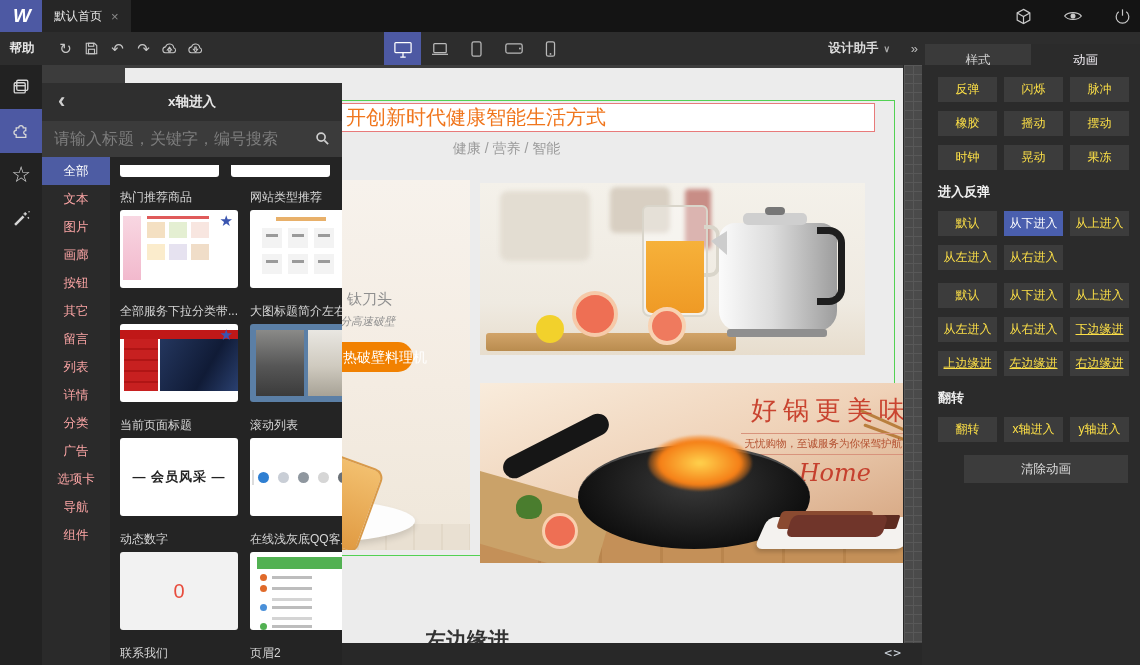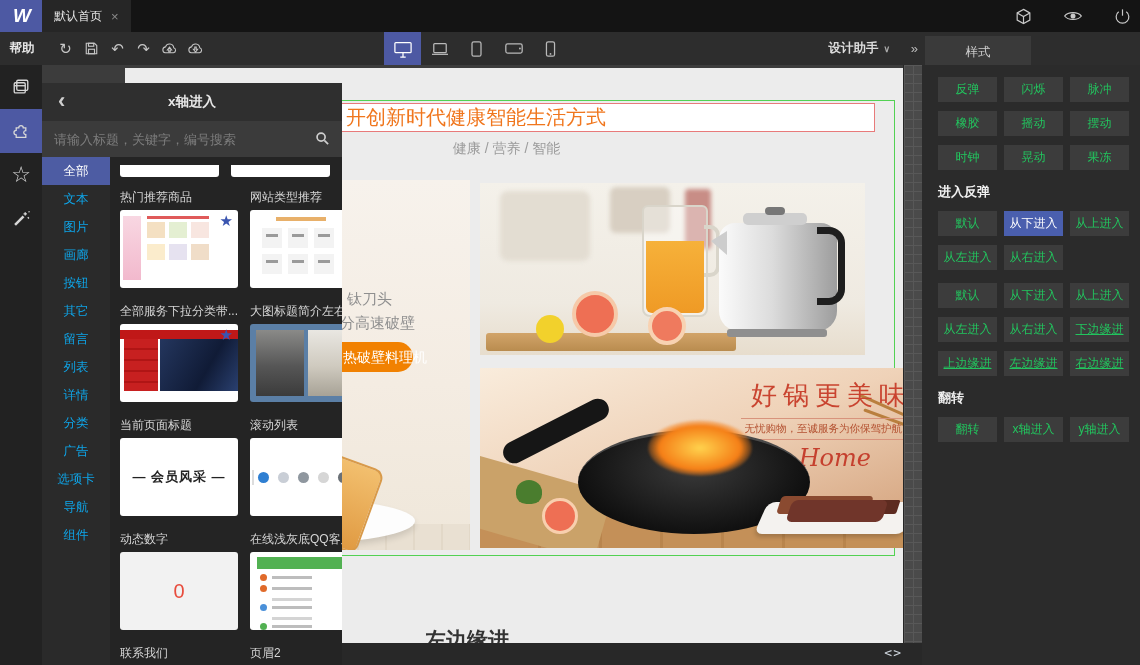--- a/index.html
+++ b/index.html
@@ -29,21 +29,21 @@
   #file-icons svg { stroke:#c6c6c6; fill:none; stroke-width:1.5; }
   #device-icons { position:absolute; left:384px; top:0; height:33px; display:flex; }
   .dev { width:37px; height:33px; display:flex; align-items:center; justify-content:center; color:#b9b9b9; }
   .dev svg { stroke:currentColor; fill:none; stroke-width:1.4; }
   .dev.active { background:#4d59a3; color:#fff; }
   #design-assistant { position:absolute; right:250px; top:0; height:33px; display:flex; align-items:center;
     gap:5px; color:#dcdcdc; font-size:12.5px; font-weight:bold; }
   #design-assistant .chev { font-size:9px; color:#aaa; }
   #collapse-arrows { position:absolute; right:222px; top:0; height:33px; display:flex; align-items:center;
     color:#bbb; font-size:13px; }
-  .panel-tab { position:absolute; top:4px; height:33px; display:flex; align-items:center; justify-content:center;
+  .panel-tab { position:absolute; top:12px; height:33px; display:flex; align-items:center; justify-content:center;
     font-size:12.5px; color:#cfcfcf; }
   #tab-style { left:925px; width:106px; background:#3a3a3a; }
   #tab-animation { left:1031px; width:109px; background:#2b2b2b; color:#f2eef4; }
 
   
   #sidebar { position:absolute; left:0; top:65px; width:42px; height:600px; background:#222; }
   .side-item { width:42px; height:44px; display:flex; align-items:center; justify-content:center; color:#d8d8d8; }
   .side-item svg { stroke:#d8d8d8; fill:none; stroke-width:1.6; }
   .side-item.active { background:#4d59a3; }
   .side-item .star-glyph { font-size:22px; line-height:1; }
@@ -59,21 +59,21 @@
     color:#f0761d; font-size:20px; white-space:nowrap; }
   #page-subtitle { position:absolute; left:13px; top:72px; width:737px; text-align:center;
     color:#9c9c9c; font-size:14px; }
 
   
   #banner-left { position:absolute; left:10px; top:112px; width:335px; height:370px; overflow:hidden;
     background:linear-gradient(180deg,#f7f2ec 0%,#f4ece2 55%,#efe7da 100%); }
   #bl-headline { position:absolute; left:208px; top:58px; font-size:30px; font-weight:bold;
     color:#3d3d3d; letter-spacing:2px; white-space:nowrap; }
   #bl-line1 { position:absolute; left:212px; top:110px; font-size:15px; color:#8f8f8f; white-space:nowrap; }
-  #bl-line2 { position:absolute; left:205px; top:134px; font-size:15px; color:#8f8f8f; white-space:nowrap; }
+  #bl-line2 { position:absolute; left:205px; top:134px; font-size:11px; color:#8f8f8f; white-space:nowrap;font-style:italic; }
   #bl-button { position:absolute; left:60px; top:162px; width:218px; height:30px; background:#f18101;
     border-radius:0 15px 15px 0; color:#fff; font-size:14px; line-height:30px; padding-left:148px;
     white-space:nowrap; }
   .toast { position:absolute; border-radius:10px; border:2px solid #d89a4a;
     background:linear-gradient(180deg,#f6cd84,#eaab54); }
   #toast-1 { left:40px; top:238px; width:160px; height:88px; transform:rotate(16deg); }
   #toast-2 { left:80px; top:262px; width:160px; height:88px; transform:rotate(20deg);
     background:linear-gradient(180deg,#f2bf6e,#e09a42); }
   #toast-plate { position:absolute; left:30px; top:318px; width:250px; height:46px; background:#fdfdfd;
     border-radius:50%; box-shadow:0 4px 6px rgba(0,0,0,.12); }
@@ -112,21 +112,21 @@
   #kettle .knob { position:absolute; left:46px; top:2px; width:20px; height:8px; background:#777;
     border-radius:4px; }
   #kettle .handle { position:absolute; right:-8px; top:22px; width:28px; height:78px;
     border:7px solid #1e1e1e; border-left:none; border-radius:0 16px 16px 0; }
   #kettle .base { position:absolute; left:8px; bottom:0; width:100px; height:8px; background:#8f8f8f;
     border-radius:3px; }
   #kettle .spout { position:absolute; left:-8px; top:26px; width:0; height:0;
     border-top:10px solid transparent; border-bottom:14px solid transparent; border-right:16px solid #cdcdcd; }
 
   
-  #banner-wok { position:absolute; left:355px; top:300px; width:457px; height:180px; overflow:hidden;
+  #banner-wok { position:absolute; left:355px; top:315px; width:457px; height:180px; overflow:hidden;
     background:linear-gradient(160deg,#f9ecdc 0%,#efd2b8 45%,#cf9a72 100%);text-decoration:underline; }
   #wok-title { position:absolute; right:26px; top:10px; font-size:26px; color:#c94430;
     letter-spacing:6px; white-space:nowrap; }
   #wok-tagline { position:absolute; right:28px; top:50px; font-size:10.5px; color:#b35030;
     border-top:1px solid #d8937c; border-bottom:1px solid #d8937c; padding:3px 4px; white-space:nowrap; }
   #wok-script { position:absolute; right:66px; top:76px; font-family:"DejaVu Serif", serif;
     font-style:italic; font-size:24px; color:#c5402e; white-space:nowrap; }
   #wok-table { position:absolute; left:0; bottom:0; width:100%; height:34px;
     background:repeating-linear-gradient(90deg,#c49058 0 58px,#b9854d 58px 61px); }
   #wok-board { position:absolute; left:-24px; bottom:6px; width:150px; height:70px; background:#caa269;
@@ -164,26 +164,26 @@
     font-family:"DejaVu Sans Mono", monospace; letter-spacing:1px; }
 
   
   #plugin-panel { position:absolute; left:42px; top:83px; width:300px; height:582px; background:#262626;
     z-index:5; display:flex; flex-direction:column; }
   #panel-header { height:38px; background:#2f2f2f; position:relative; display:flex; align-items:center;
     justify-content:center; color:#e8e8e8; font-size:13.5px; font-weight:bold; flex:none; }
   #panel-back { position:absolute; left:16px; top:4px; color:#cfcfcf; font-size:22px; line-height:28px; }
   #panel-search { height:36px; background:#3b3b3b; position:relative; flex:none; }
   #panel-search input { width:100%; height:36px; background:transparent; border:none; outline:none;
-    color:#ddd; font-size:13px; padding:0 36px 0 12px; font-family:inherit; }
+    color:#ddd; font-size:16px; padding:0 36px 0 12px; font-family:inherit; }
   #panel-search input::placeholder { color:#7d7d7d; }
   #search-icon { position:absolute; right:12px; top:10px; }
   #panel-body { flex:1; display:flex; overflow:hidden; }
   #category-list { width:68px; background:#2a2a2a; flex:none; }
-  .cat { height:28px; display:flex; align-items:center; justify-content:center; color:#0ea5e9;
+  .cat { height:28px; display:flex; align-items:center; justify-content:center; color:#fca5a5;
     font-size:12.5px; }
   .cat.active { background:#4d5ca3; color:#fff; }
   #card-area { flex:1; background:#242424; padding:8px 12px 0 10px; overflow:hidden; }
   #card-stubs { display:grid; grid-template-columns:1fr 1fr; column-gap:12px; margin-bottom:10px; }
   #card-stubs .stub { height:12px; background:#fff; border-radius:0 0 3px 3px; }
   #card-grid { display:grid; grid-template-columns:1fr 1fr; column-gap:12px; }
   .plugin-item { margin-bottom:13px; }
   .plugin-label { height:20px; line-height:20px; color:#d6d6d6; font-size:12px; white-space:nowrap;
     overflow:hidden; text-overflow:ellipsis; margin-bottom:3px; }
   .thumb { position:relative; height:78px; background:#fff; border-radius:3px; overflow:hidden; }
@@ -236,21 +236,21 @@
     box-shadow:0 11px 0 #e06a2a, 0 30px 0 #4a90d9, 0 49px 0 #52b152; }
   .t-qq-service .d2 { left:22px; top:24px; width:40px; height:3px; background:#bdbdbd;
     box-shadow:0 11px 0 #bdbdbd, 0 22px 0 #d4d4d4, 0 30px 0 #bdbdbd, 0 41px 0 #d4d4d4, 0 49px 0 #bdbdbd; }
 
   
   #right-panel { position:absolute; left:922px; top:65px; width:218px; height:600px; background:#2b2b2b;
     padding:12px 12px 0 16px; overflow:hidden; }
   .anim-section { margin-bottom:13px; }
   .sec-title { color:#f0f0f0; font-size:13px; font-weight:bold; margin-bottom:10px; }
   .btn-grid { display:grid; grid-template-columns:repeat(3,59px); gap:9px 7px; }
-  .anim-btn { height:25px; line-height:25px; text-align:center; background:#3c3c3c; color:#22c55e;
+  .anim-btn { height:25px; line-height:25px; text-align:center; background:#3c3c3c; color:#fde047;
     font-size:12px; white-space:nowrap; }
   .anim-btn.active { background:#4a5fae; color:#fff; }
   .anim-btn.underline { text-decoration:underline; }
   #clear-anim-btn { margin:2px 0 0 26px; width:164px; height:28px; line-height:28px; text-align:center;
     background:#3c3c3c; color:#dcdcdc; font-size:12.5px; }
 </style>
 </head>
 <body>
 
 <div id="topbar">
@@ -337,20 +337,21 @@
           <circle cx="7" cy="15.5" r="1" fill="currentColor" stroke="none"></circle>
         </svg>
     </span>
   </div>
   <div id="design-assistant">
     <span>设计助手</span>
     <span class="chev">∨</span>
   </div>
   <div id="collapse-arrows">»</div>
   <div id="tab-style" class="panel-tab">样式</div>
+  <div id="tab-animation" class="panel-tab">动画</div>
 </div>
 
 <div id="sidebar">
   <div class="side-item">
     <svg width="22" height="22" viewBox="0 0 26 26">
         <rect x="8" y="5" width="13" height="12" rx="1.5"></rect>
         <rect x="5" y="8" width="13" height="12" rx="1.5"></rect>
         <path d="M5 11.5 H18"></path>
       </svg>
   </div>
@@ -605,13 +606,14 @@
   </div>
       <div class="anim-section">
     <div class="sec-title">翻转</div>
     <div class="btn-grid">
           <div class="anim-btn">翻转</div>
           <div class="anim-btn">x轴进入</div>
           <div class="anim-btn">y轴进入</div>
         </div>
   </div>
     </div>
+  <div id="clear-anim-btn">清除动画</div>
 </div>
 
 </body></html>

